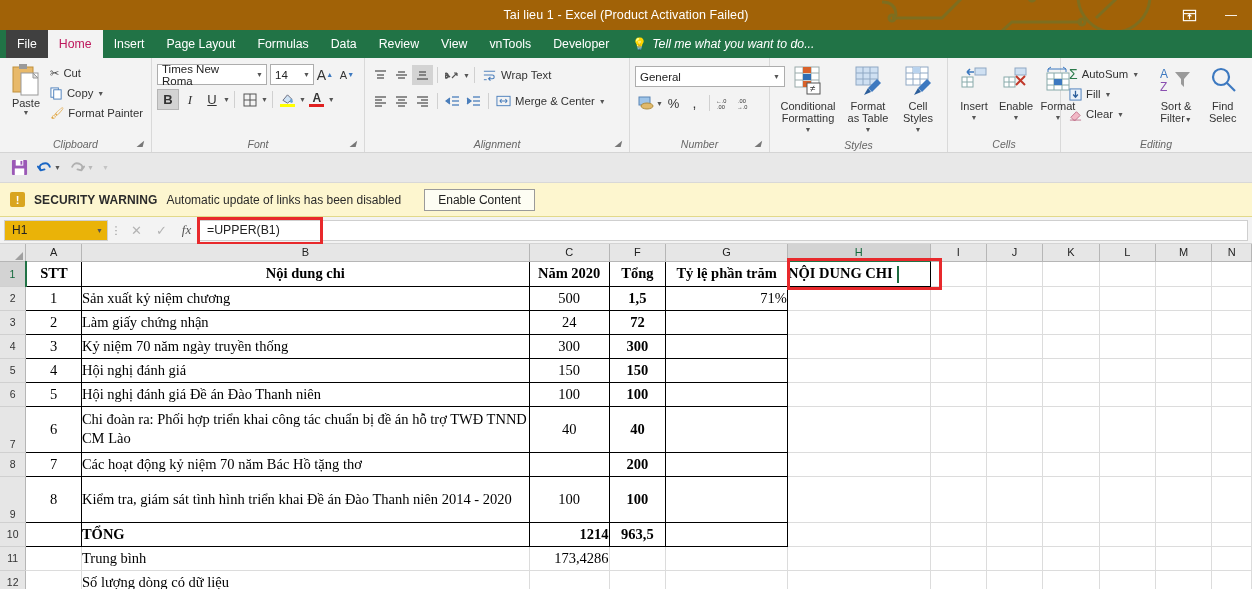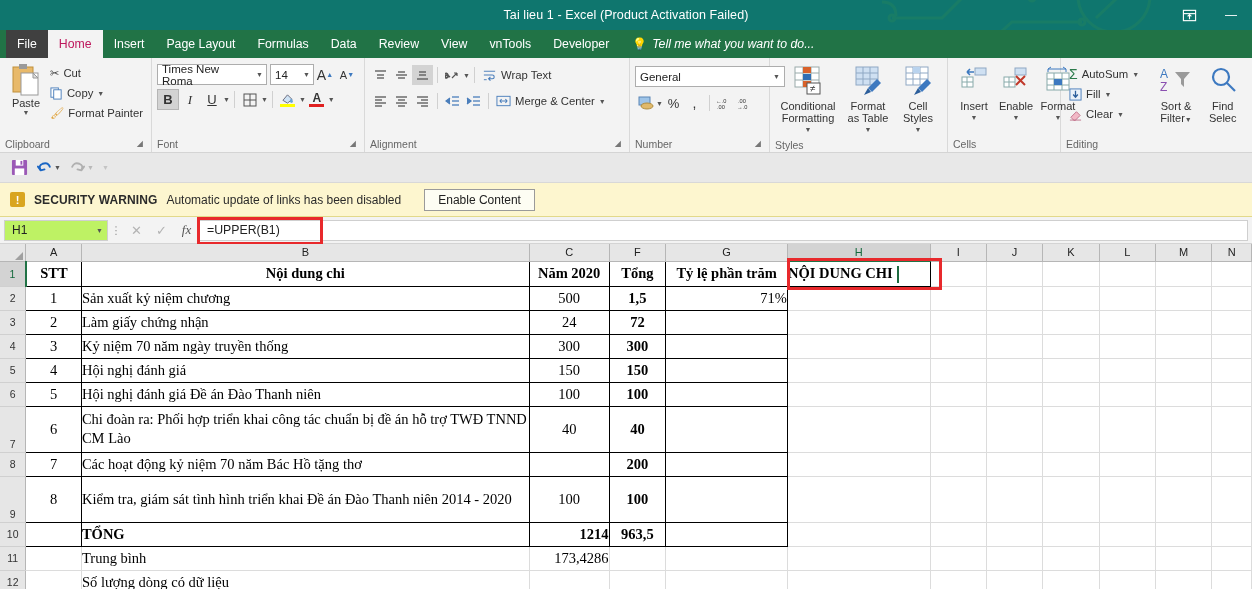--- a/index.html
+++ b/index.html
@@ -9,21 +9,21 @@
     overflow: hidden;
     font-family: "Liberation Sans", sans-serif;
     background: #fff;
   }
   #app { position: relative; width: 1252px; height: 602px; overflow: hidden; }
 
   
   .titlebar {
     position: relative;
     height: 30px;
-    background: #0f766e;
+    background: #a16207;
     color: #fff;
     overflow: hidden;
   }
   .titlebar .deco {
     position: absolute; right: 70px; top: -22px;
     width: 300px; height: 80px; opacity: .30;
   }
   .title-text {
     position: absolute; left: 0; right: 0; top: 0;
     line-height: 30px; text-align: center;
@@ -69,22 +69,23 @@
   }
   .group {
     position: relative;
     display: flex; flex-direction: column;
     border-right: 1px solid #d9d9d9;
     padding: 3px 5px 0 5px;
   }
   .group-body { flex: 1; display: flex; align-items: flex-start; }
   .group-label {
     height: 15px; line-height: 15px;
-    text-align: left; font-size: 10.5px; color: #666;
+    text-align: center; font-size: 10.5px; color: #666;
     position: relative;
+    font-style: italic;
   }
   .dlg-launcher {
     position: absolute; right: 3px; bottom: 1px;
     font-size: 8px; color: #777;
   }
   .btn-big {
     display: flex; flex-direction: column; align-items: center;
     justify-content: flex-start;
     padding: 2px 5px; font-size: 11px; color: #333;
     text-align: center; line-height: 12px; min-width: 42px;
@@ -173,21 +174,21 @@
   }
 
   
   .fbar {
     height: 27px; background: #f3f3f3;
     border-bottom: 1px solid #d4d4d4;
     display: flex; align-items: center;
     padding: 0 4px;
   }
   .namebox {
-    width: 104px; height: 21px; background: #bef264;
+    width: 104px; height: 21px; background: #eab308;
     border: 1px solid #cfcfcf;
     display: flex; align-items: center; justify-content: space-between;
     padding: 0 4px 0 7px; font-size: 12px; color: #222;
   }
   .fbar-dots { width: 16px; text-align: center; color: #999; font-size: 11px; }
   .fbar-btns { display: flex; align-items: center; gap: 0; }
   .fbar-btn {
     width: 25px; height: 21px;
     display: flex; align-items: center; justify-content: center;
     color: #b3b3b3; font-size: 13px;

